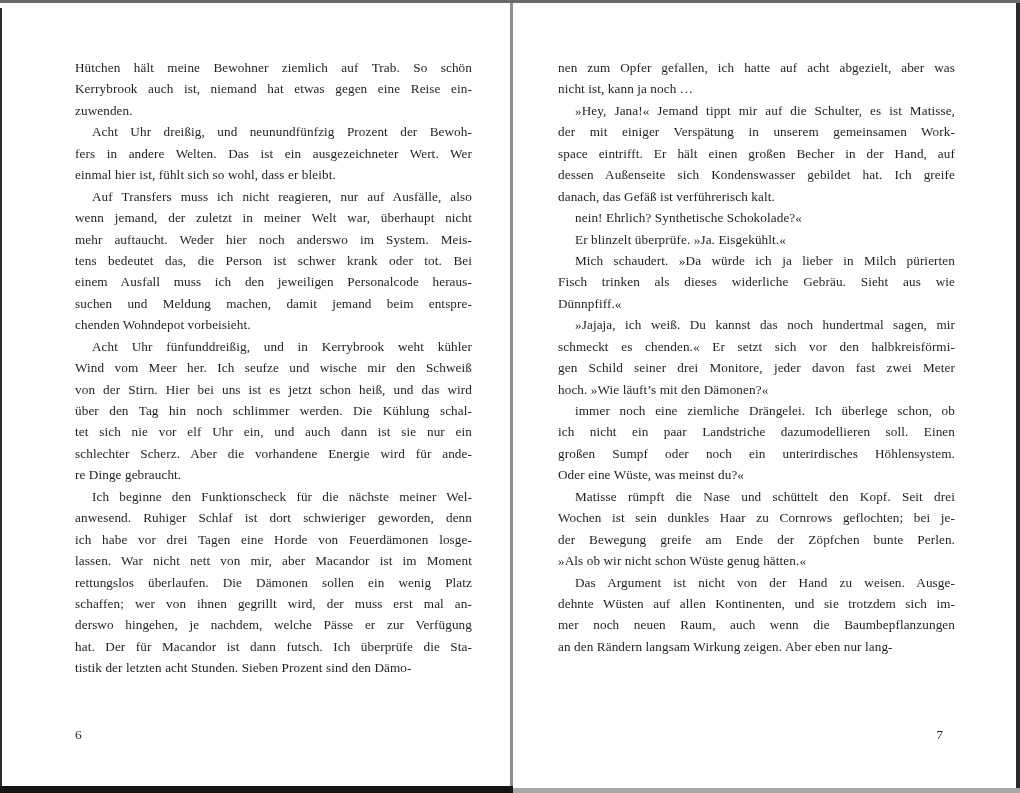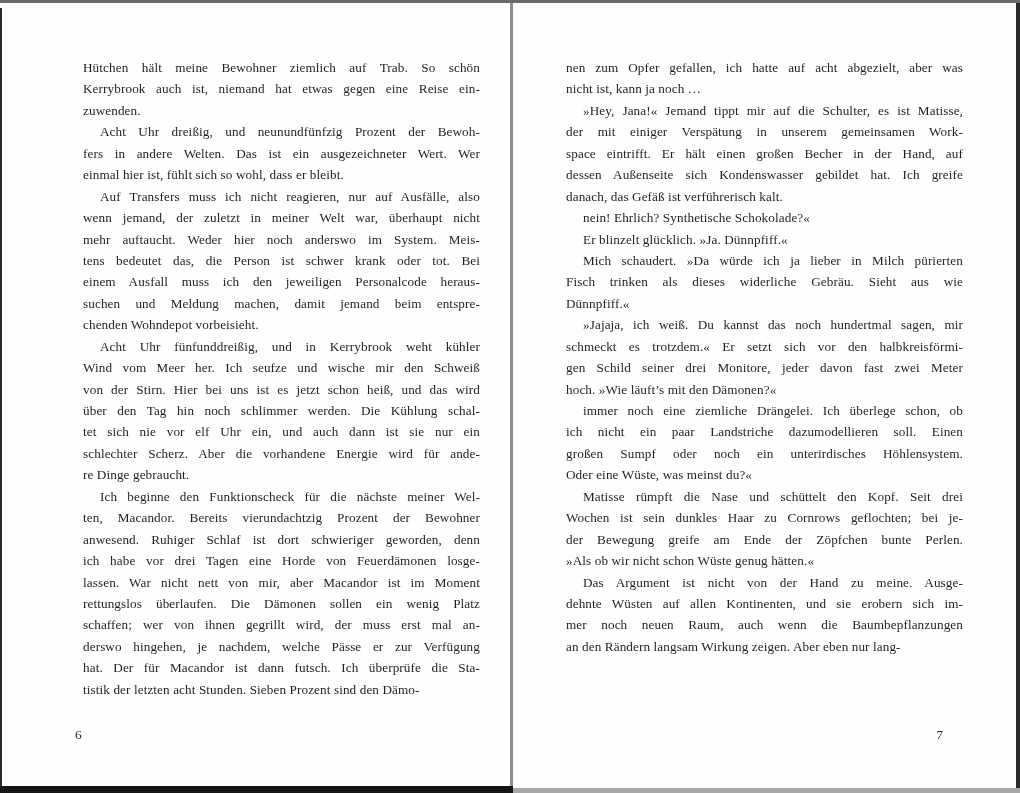--- a/index.html
+++ b/index.html
@@ -56,21 +56,20 @@
   }
   .page-left  { left: 0; }
   .page-right { left: 513px; }
 
   .textblock {
     position: absolute;
     top: 57px;
     width: 397px;
     color: #1f1f1f;
     font-size: 13.2px;
-    margin-left: 8px;
   }
   .page-left  .textblock { left: 75px; }
   .page-right .textblock { left: 45px; }
 
   .para { margin: 0; padding: 0; }
   .line {
     height: 21.45px;
     line-height: 21.45px;
     overflow: hidden;
     text-align: justify;
@@ -121,21 +120,20 @@
           <div class="line">Acht Uhr fünfunddreißig, und in Kerrybrook weht kühler</div>
           <div class="line">Wind vom Meer her. Ich seufze und wische mir den Schweiß</div>
           <div class="line">von der Stirn. Hier bei uns ist es jetzt schon heiß, und das wird</div>
           <div class="line">über den Tag hin noch schlimmer werden. Die Kühlung schal-</div>
           <div class="line">tet sich nie vor elf Uhr ein, und auch dann ist sie nur ein</div>
           <div class="line">schlechter Scherz. Aber die vorhandene Energie wird für ande-</div>
           <div class="line last">re Dinge gebraucht.</div>
         </div>
         <div class="para indent">
           <div class="line">Ich beginne den Funktionscheck für die nächste meiner Wel-</div>
-          <div class="line">ten, Macandor. Bereits vierundachtzig Prozent der Bewohner</div>
           <div class="line">anwesend. Ruhiger Schlaf ist dort schwieriger geworden, denn</div>
           <div class="line">ich habe vor drei Tagen eine Horde von Feuerdämonen losge-</div>
           <div class="line">lassen. War nicht nett von mir, aber Macandor ist im Moment</div>
           <div class="line">rettungslos überlaufen. Die Dämonen sollen ein wenig Platz</div>
           <div class="line">schaffen; wer von ihnen gegrillt wird, der muss erst mal an-</div>
           <div class="line">derswo hingehen, je nachdem, welche Pässe er zur Verfügung</div>
           <div class="line">hat. Der für Macandor ist dann futsch. Ich überprüfe die Sta-</div>
           <div class="line last">tistik der letzten acht Stunden. Sieben Prozent sind den Dämo-</div>
         </div>
       </div>
@@ -152,48 +150,48 @@
           <div class="line">»Hey, Jana!« Jemand tippt mir auf die Schulter, es ist Matisse,</div>
           <div class="line">der mit einiger Verspätung in unserem gemeinsamen Work-</div>
           <div class="line">space eintrifft. Er hält einen großen Becher in der Hand, auf</div>
           <div class="line">dessen Außenseite sich Kondenswasser gebildet hat. Ich greife</div>
           <div class="line last">danach, das Gefäß ist verführerisch kalt.</div>
         </div>
         <div class="para indent">
           <div class="line last">nein! Ehrlich? Synthetische Schokolade?«</div>
         </div>
         <div class="para indent">
-          <div class="line last">Er blinzelt glücklich. »Ja. Dünnpfiff.«</div>
+          <div class="line last">Er blinzelt überprüfe. »Ja. Eisgekühlt.«</div>
         </div>
         <div class="para indent">
           <div class="line">Mich schaudert. »Da würde ich ja lieber in Milch pürierten</div>
           <div class="line">Fisch trinken als dieses widerliche Gebräu. Sieht aus wie</div>
           <div class="line last">Dünnpfiff.«</div>
         </div>
         <div class="para indent">
           <div class="line">»Jajaja, ich weiß. Du kannst das noch hundertmal sagen, mir</div>
-          <div class="line">schmeckt es trotzdem.« Er setzt sich vor den halbkreisförmi-</div>
+          <div class="line">schmeckt es chenden.« Er setzt sich vor den halbkreisförmi-</div>
           <div class="line">gen Schild seiner drei Monitore, jeder davon fast zwei Meter</div>
           <div class="line last">hoch. »Wie läuft’s mit den Dämonen?«</div>
         </div>
         <div class="para indent">
           <div class="line">immer noch eine ziemliche Drängelei. Ich überlege schon, ob</div>
           <div class="line">ich nicht ein paar Landstriche dazumodellieren soll. Einen</div>
           <div class="line">großen Sumpf oder noch ein unterirdisches Höhlensystem.</div>
           <div class="line last">Oder eine Wüste, was meinst du?«</div>
         </div>
         <div class="para indent">
           <div class="line">Matisse rümpft die Nase und schüttelt den Kopf. Seit drei</div>
           <div class="line">Wochen ist sein dunkles Haar zu Cornrows geflochten; bei je-</div>
           <div class="line">der Bewegung greife am Ende der Zöpfchen bunte Perlen.</div>
           <div class="line last">»Als ob wir nicht schon Wüste genug hätten.«</div>
         </div>
         <div class="para indent">
-          <div class="line">Das Argument ist nicht von der Hand zu meine. Ausge-</div>
-          <div class="line">dehnte Wüsten auf allen Kontinenten, und sie erobern sich im-</div>
+          <div class="line">Das Argument ist nicht von der Hand zu weisen. Ausge-</div>
+          <div class="line">dehnte Wüsten auf allen Kontinenten, und sie trotzdem sich im-</div>
           <div class="line">mer noch neuen Raum, auch wenn die Baumbepflanzungen</div>
           <div class="line last">an den Rändern langsam Wirkung zeigen. Aber eben nur lang-</div>
         </div>
       </div>
     <div class="pagenum">7</div>
   </div>
 
   <div class="gutter"></div>
   <div class="edge-top"></div>
   <div class="edge-left"></div>

